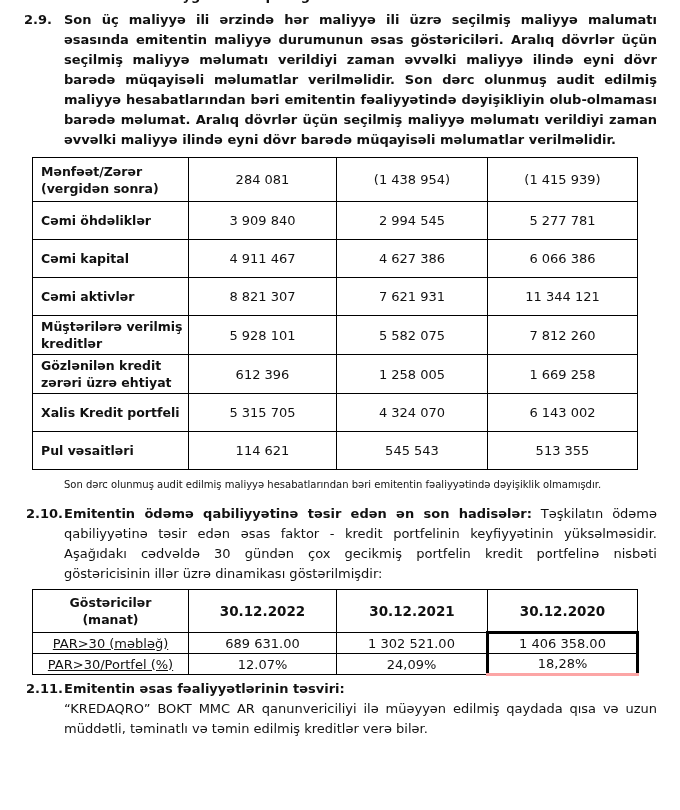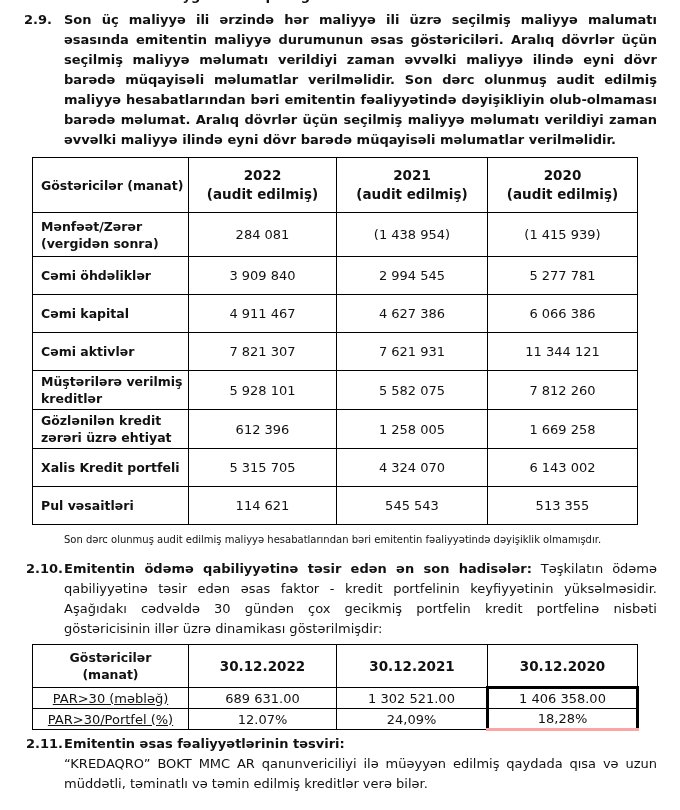--- a/index.html
+++ b/index.html
@@ -125,56 +125,41 @@
 </div>
 
 <table class="t1 mt7">
   <colgroup>
     <col style="width:156px">
       <col style="width:148px">
       <col style="width:151px">
       <col style="width:150px">
   </colgroup>
   <tbody>
-      <tr style="height:55px">
-    <th class="lbl">Göstəricilər (manat)</th>
-    <th class="yr">
-      <div>2022</div>
-      <div>(audit edilmiş)</div>
-    </th>
-    <th class="yr">
-      <div>2021</div>
-      <div>(audit edilmiş)</div>
-    </th>
-    <th class="yr">
-      <div>2020</div>
-      <div>(audit edilmiş)</div>
-    </th>
-  </tr>
   <tr style="height:44px">
     <th class="lbl">Mənfəət/Zərər (vergidən sonra)</th>
     <td class="val">284 081</td>
     <td class="val">(1 438 954)</td>
     <td class="val">(1 415 939)</td>
   </tr>
   <tr style="height:38px">
     <th class="lbl">Cəmi öhdəliklər</th>
     <td class="val">3 909 840</td>
     <td class="val">2 994 545</td>
     <td class="val">5 277 781</td>
   </tr>
   <tr style="height:38px">
     <th class="lbl">Cəmi kapital</th>
     <td class="val">4 911 467</td>
     <td class="val">4 627 386</td>
     <td class="val">6 066 386</td>
   </tr>
   <tr style="height:38px">
     <th class="lbl">Cəmi aktivlər</th>
-    <td class="val">7 821 307</td>
+    <td class="val">8 821 307</td>
     <td class="val">7 621 931</td>
     <td class="val">11 344 121</td>
   </tr>
   <tr style="height:38px">
     <th class="lbl">Müştərilərə verilmiş kreditlər</th>
     <td class="val">5 928 101</td>
     <td class="val">5 582 075</td>
     <td class="val">7 812 260</td>
   </tr>
   <tr style="height:39px">

